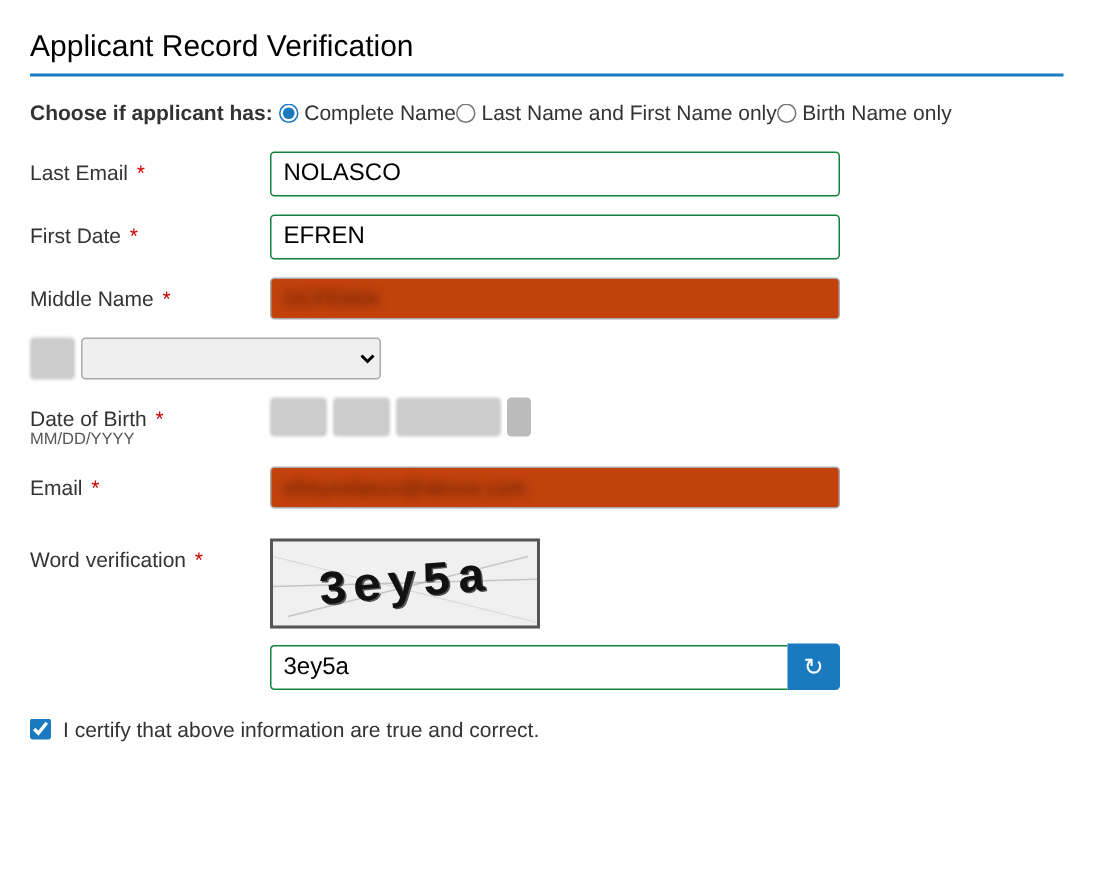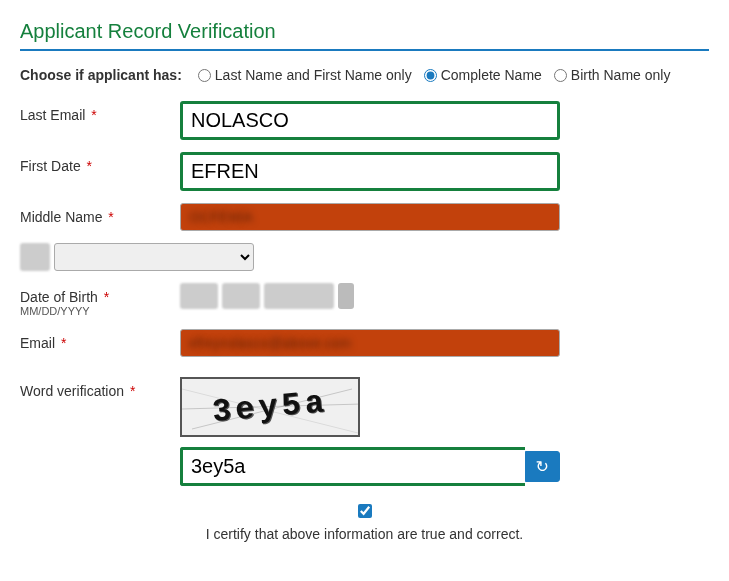--- a/index.html
+++ b/index.html
@@ -6,32 +6,31 @@
     body {
       font-family: Arial, sans-serif;
       font-size: 14px;
       color: #333;
       background: #fff;
       padding: 20px;
       width: 729px;
       min-height: 581px;
     }
     .section-header {
-      color: #15803d;
+      color: #000000;
       font-size: 20px;
       font-weight: normal;
       border-bottom: 2px solid #1a7abf;
       padding-bottom: 6px;
       margin-bottom: 16px;
     }
     .choose-row {
       display: flex;
       align-items: center;
       margin-bottom: 18px;
-      gap: 12px;
       flex-wrap: wrap;
     }
     .choose-label {
       font-weight: bold;
       margin-right: 4px;
     }
     .radio-option {
       display: flex;
       align-items: center;
       gap: 4px;
@@ -60,23 +59,23 @@
       color: #555;
       display: block;
     }
     .form-control {
       flex: 1;
     }
     input[type="text"] {
       width: 100%;
       max-width: 380px;
       padding: 5px 8px;
-      border: 3px solid #15803d;
-      border-radius: 3px;
-      font-size: 20px;
+      border: 1px solid #15803d;
+      border-radius: 3px;
+      font-size: 16px;
     }
     .suffix-select {
       display: flex;
       align-items: center;
       gap: 4px;
     }
     .suffix-select .blurred-box {
       width: 30px;
       height: 28px;
       background: #ccc;
@@ -166,21 +165,20 @@
       height: 31px;
       display: flex;
       align-items: center;
       justify-content: center;
     }
     .certify-row {
       display: flex;
       align-items: center;
       gap: 8px;
       margin-top: 18px;
-      flex-direction: column;
     }
     .certify-row input[type="checkbox"] {
       accent-color: #1a7abf;
       width: 14px;
       height: 14px;
     }
     .blurred-text {
       color: transparent;
       text-shadow: 0 0 6px rgba(0,0,0,0.5);
       background: #c2410c;
@@ -197,26 +195,26 @@
     }
   </style>
 </head>
 <body>
 
 <h2 class="section-header">Applicant Record Verification</h2>
 
 <div class="choose-row">
   <span class="choose-label">Choose if applicant has:</span>
   <label class="radio-option">
+    <input type="radio" name="name-type" checked="" style="">
+    <span>Complete Name</span>
+  </label>
+  <label class="radio-option">
     <input type="radio" name="name-type" style="">
     <span>Last Name and First Name only</span>
-  </label>
-  <label class="radio-option">
-    <input type="radio" name="name-type" checked="" style="">
-    <span>Complete Name</span>
   </label>
   <label class="radio-option">
     <input type="radio" name="name-type" style="">
     <span>Birth Name only</span>
   </label>
 </div>
 
 <div class="form-row">
   <div class="form-label">
     <span>Last Email</span><span class="required"> *</span>

